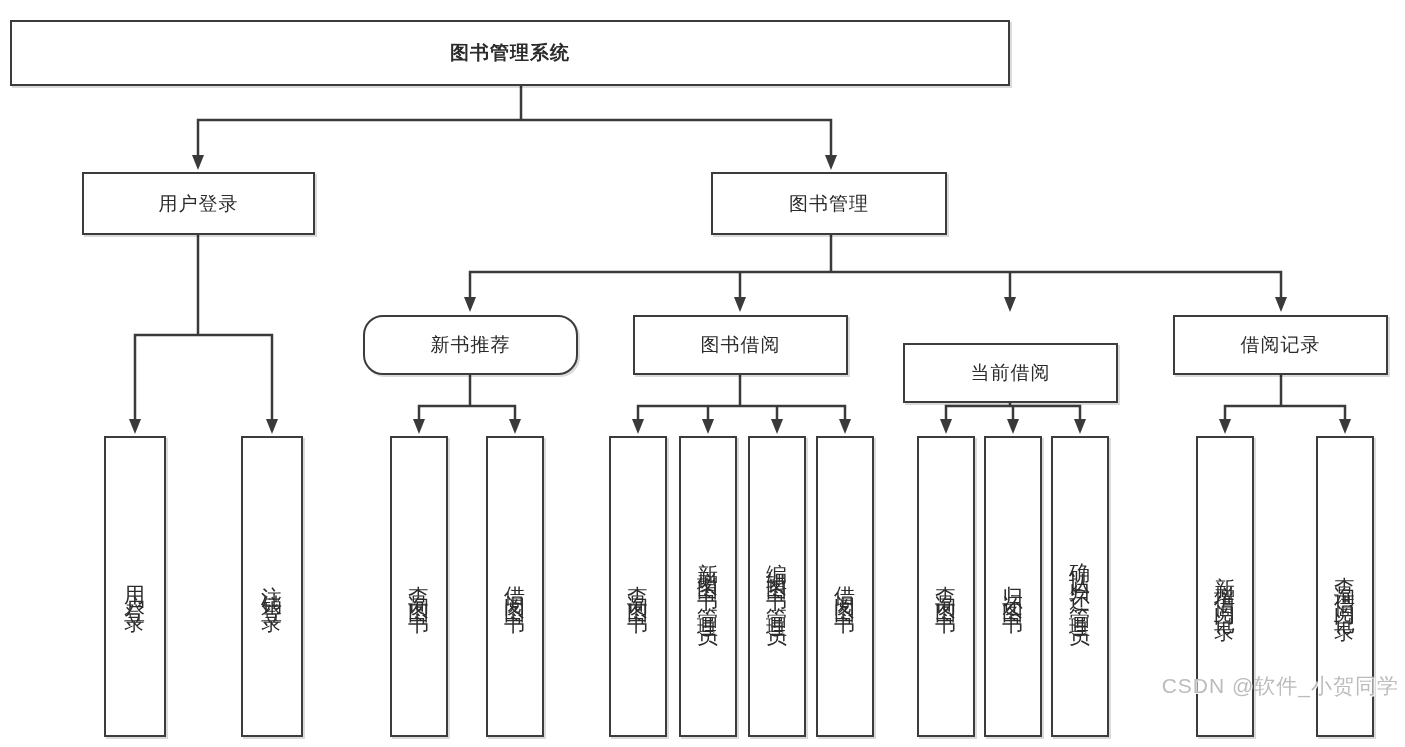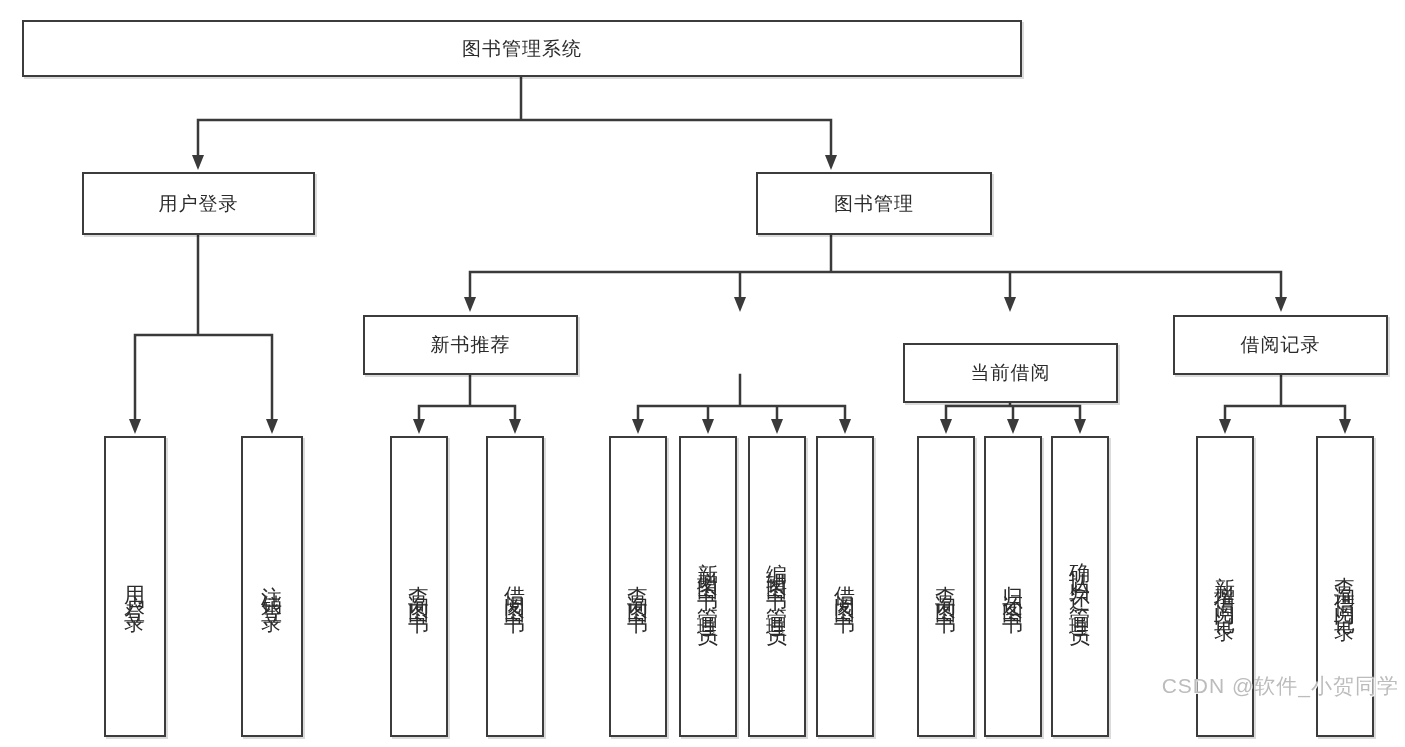--- a/index.html
+++ b/index.html
@@ -38,24 +38,24 @@
     letter-spacing: 1px;
     white-space: nowrap;
   }
   .node-v {
     writing-mode: vertical-rl;
     font-size: 21px;
     letter-spacing: 9px;
     line-height: 1;
   }
   
-  .n-root   { left: 22px;   top: 20px;  width: 1000px; height: 57px; }
+  .n-root   { left: 10px;   top: 20px;  width: 1000px; height: 66px; font-weight: bold; }
   .n-login  { left: 82px;   top: 172px; width: 233px;  height: 63px; }
-  .n-mgmt   { left: 711px;  top: 172px; width: 236px;  height: 63px; margin-left: 45px; }
-  .n-l3-1   { left: 363px;  top: 315px; width: 215px;  height: 60px; }
+  .n-mgmt   { left: 711px;  top: 172px; width: 236px;  height: 63px; }
+  .n-l3-1   { left: 363px;  top: 315px; width: 215px;  height: 60px; border-radius: 20px; }
   .n-l3-2   { left: 633px;  top: 315px; width: 215px;  height: 60px; }
   .n-l3-3   { left: 903px;  top: 315px; width: 215px;  height: 60px; margin-top: 28px; }
   .n-l3-4   { left: 1173px; top: 315px; width: 215px;  height: 60px; }
   .leaf     { top: 436px; height: 301px; }
   .n-g1a { left: 104px;  width: 62px; }
   .n-g1b { left: 241px;  width: 62px; }
   .n-g2a { left: 390px;  width: 58px; }
   .n-g2b { left: 486px;  width: 58px; }
   .n-g3a { left: 609px;  width: 58px; }
   .n-g3b { left: 679px;  width: 58px; }
@@ -115,20 +115,21 @@
       <polygon points="1339,419 1351,419 1345,434"></polygon>
     </g>
   </svg>
 
   <div class="node node-h n-root">图书管理系统</div>
 
   <div class="node node-h n-login">用户登录</div>
   <div class="node node-h n-mgmt">图书管理</div>
 
   <div class="node node-h n-l3-1">新书推荐</div>
+  <div class="node node-h n-l3-2">图书借阅</div>
   <div class="node node-h n-l3-3">当前借阅</div>
   <div class="node node-h n-l3-4">借阅记录</div>
 
   <div class="node node-v leaf n-g1a">用户登录</div>
   <div class="node node-v leaf n-g1b">注销登录</div>
 
   <div class="node node-v leaf n-g2a">查询图书</div>
   <div class="node node-v leaf n-g2b">借阅图书</div>
 
   <div class="node node-v leaf n-g3a">查询图书</div>

